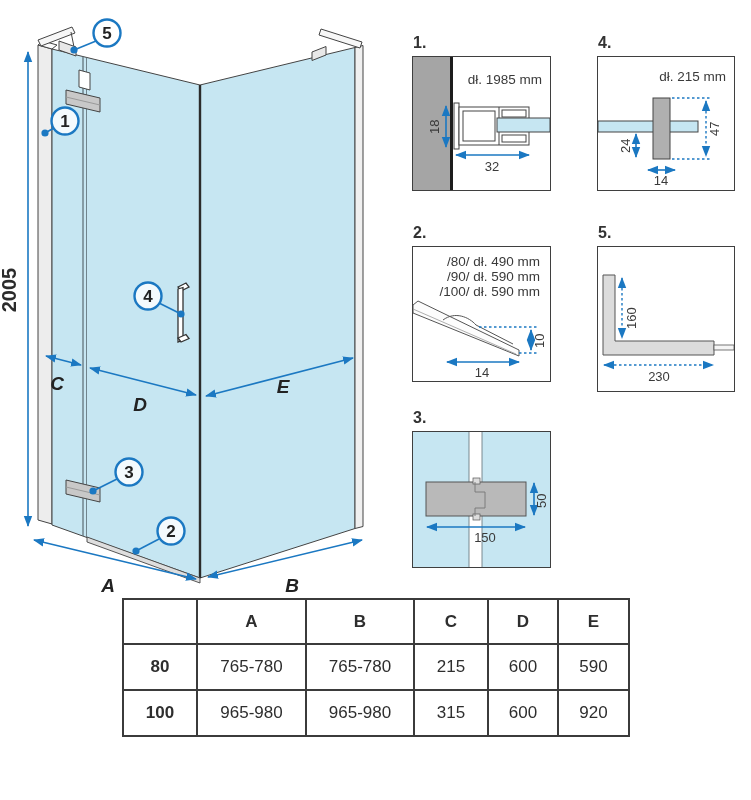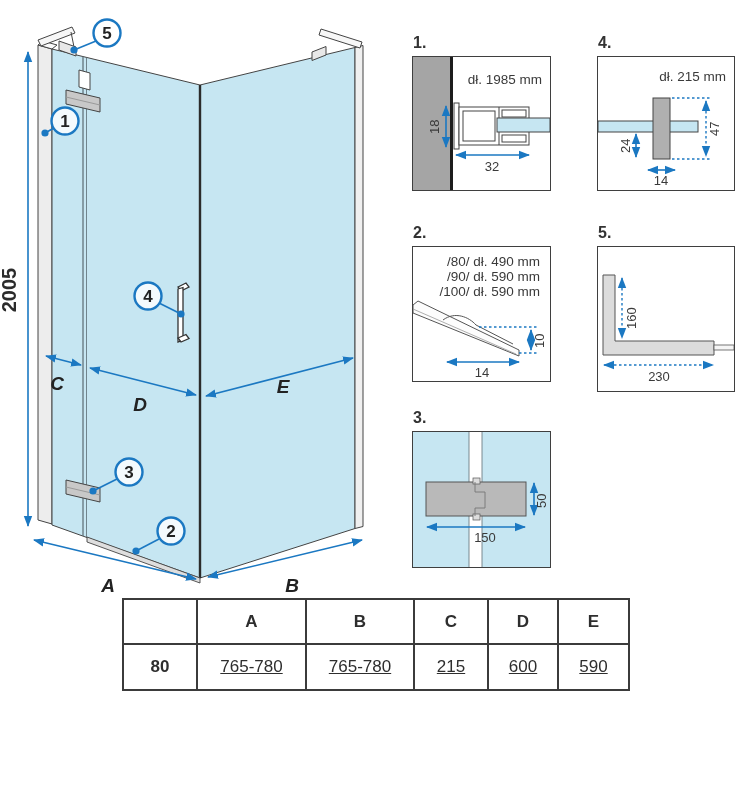--- a/index.html
+++ b/index.html
@@ -17,21 +17,21 @@
   .letter{fill:#222;font-weight:bold;font-style:italic;font-size:19px;}
   .callout-ring{fill:rgba(255,255,255,0.8);stroke:#1b78c2;stroke-width:2.4;}
   .callout-num{fill:#222;font-weight:bold;font-size:17px;}
   .outline{stroke:#444;stroke-width:1;}
   table.dim-table{border-collapse:collapse;table-layout:fixed;}
   table.dim-table th,table.dim-table td{border:2px solid #3b3b3b;text-align:center;vertical-align:middle;
     font-size:17px;color:#2e2e2e;padding:0;}
   table.dim-table thead th{font-weight:bold;height:43px;}
   table.dim-table tbody tr{height:46px;}
   table.dim-table tbody th{font-weight:bold;}
-  table.dim-table td{font-weight:normal;text-decoration:underline;}
+  table.dim-table td{font-weight:normal;}
 </style>
 </head>
 <body>
 
 <div class="stage">
 
   <svg width="0" height="0" style="position:absolute" aria-hidden="true">
     <defs>
       <marker id="ah" markerWidth="12" markerHeight="10" refX="10" refY="5" markerUnits="userSpaceOnUse" orient="auto-start-reverse">
         <path d="M0,0.8 L11,5 L0,9.2 Z" fill="#1b78c2"></path>
@@ -281,16 +281,24 @@
     </thead>
     <tbody>
       <tr>
         <th>80</th>
         <td>765-780</td>
         <td>765-780</td>
         <td>215</td>
         <td>600</td>
         <td>590</td>
       </tr>
+      <tr>
+        <th>100</th>
+        <td>965-980</td>
+        <td>965-980</td>
+        <td>315</td>
+        <td>600</td>
+        <td>920</td>
+      </tr>
     </tbody>
   </table>
 
 </div>
 
 </body></html>

